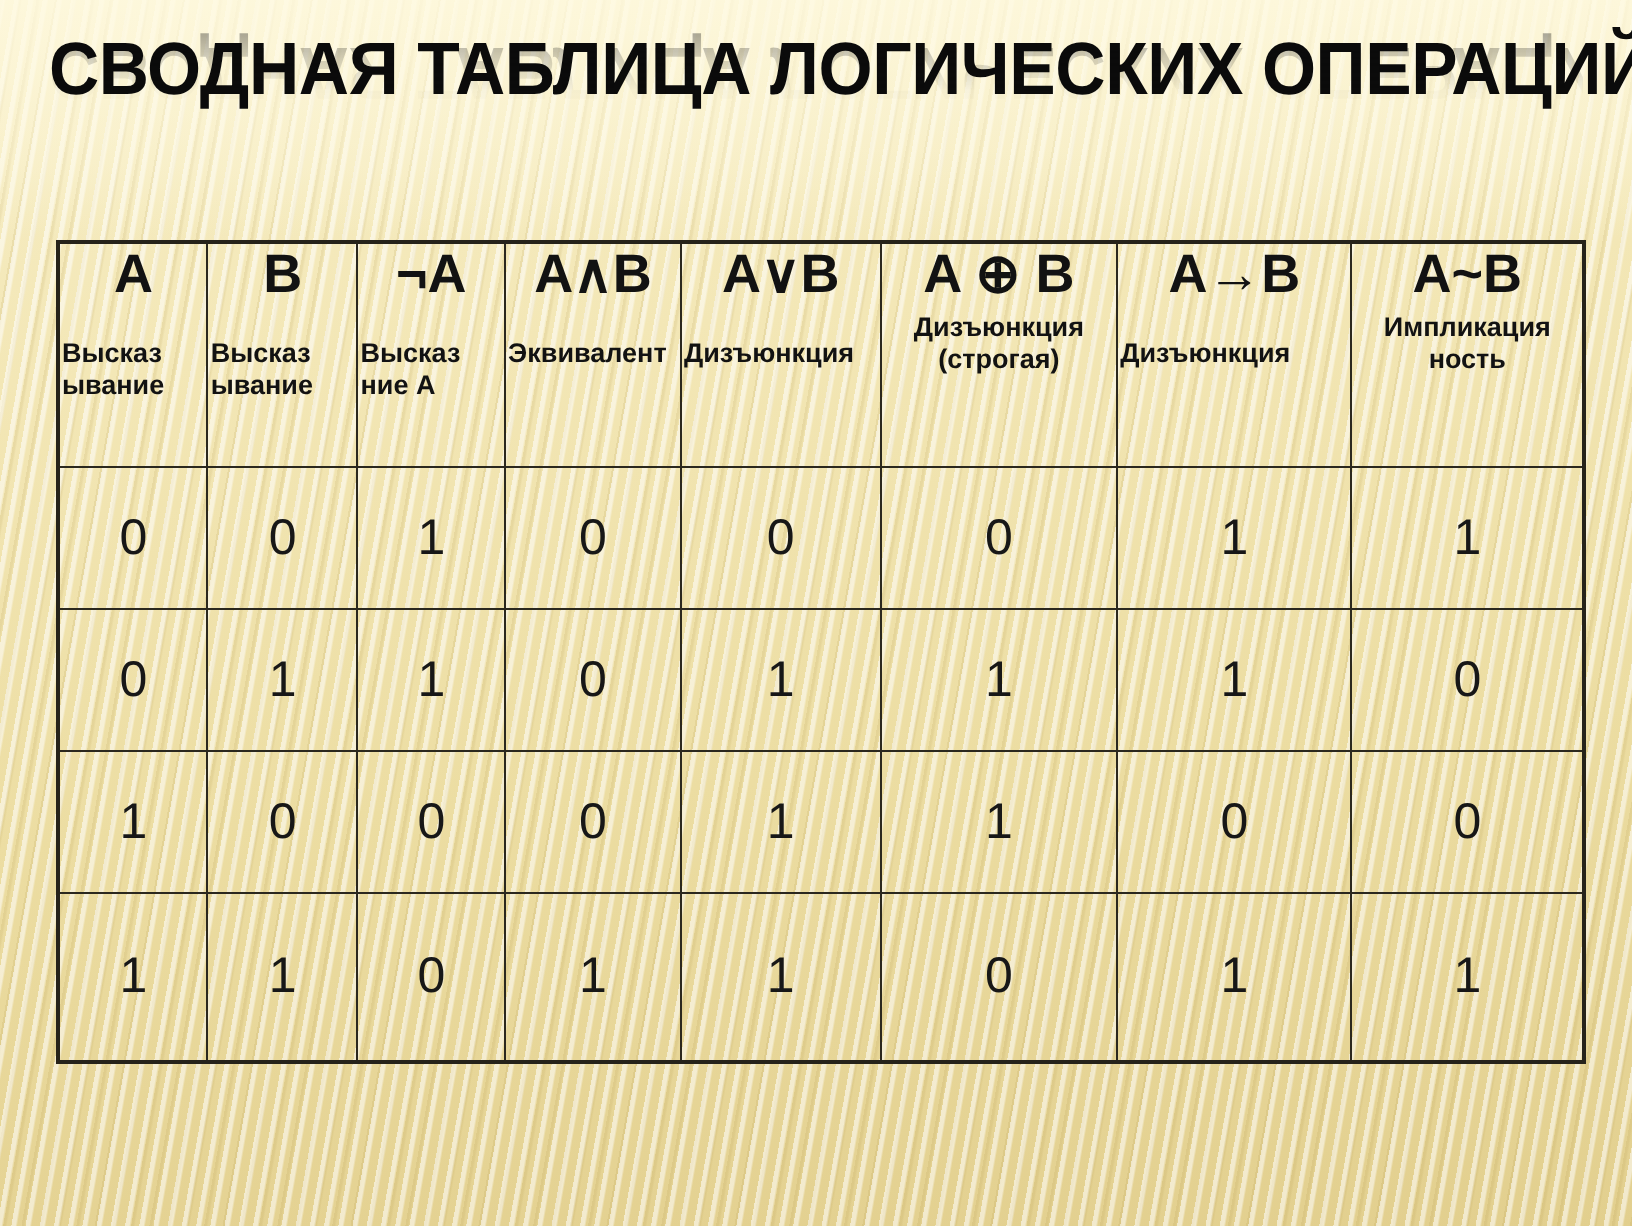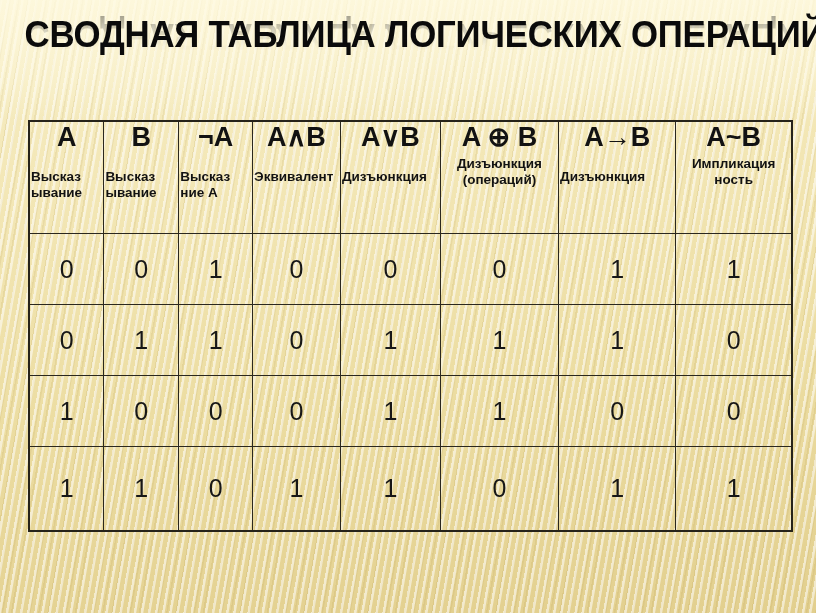--- a/index.html
+++ b/index.html
@@ -192,21 +192,21 @@
         <th class="hdr">
           <div class="hdr-symbol">A∨B</div>
           <div class="hdr-name left">
             <span>Дизъюнкция</span>
           </div>
         </th>
         <th class="hdr">
           <div class="hdr-symbol">A ⊕ B</div>
           <div class="hdr-name center">
             <span>Дизъюнкция</span><br>
-            <span>(операций)</span>
+            <span>(строгая)</span>
           </div>
         </th>
         <th class="hdr">
           <div class="hdr-symbol">A→B</div>
           <div class="hdr-name left">
             <span>Дизъюнкция</span>
           </div>
         </th>
         <th class="hdr">
           <div class="hdr-symbol">A~B</div>

